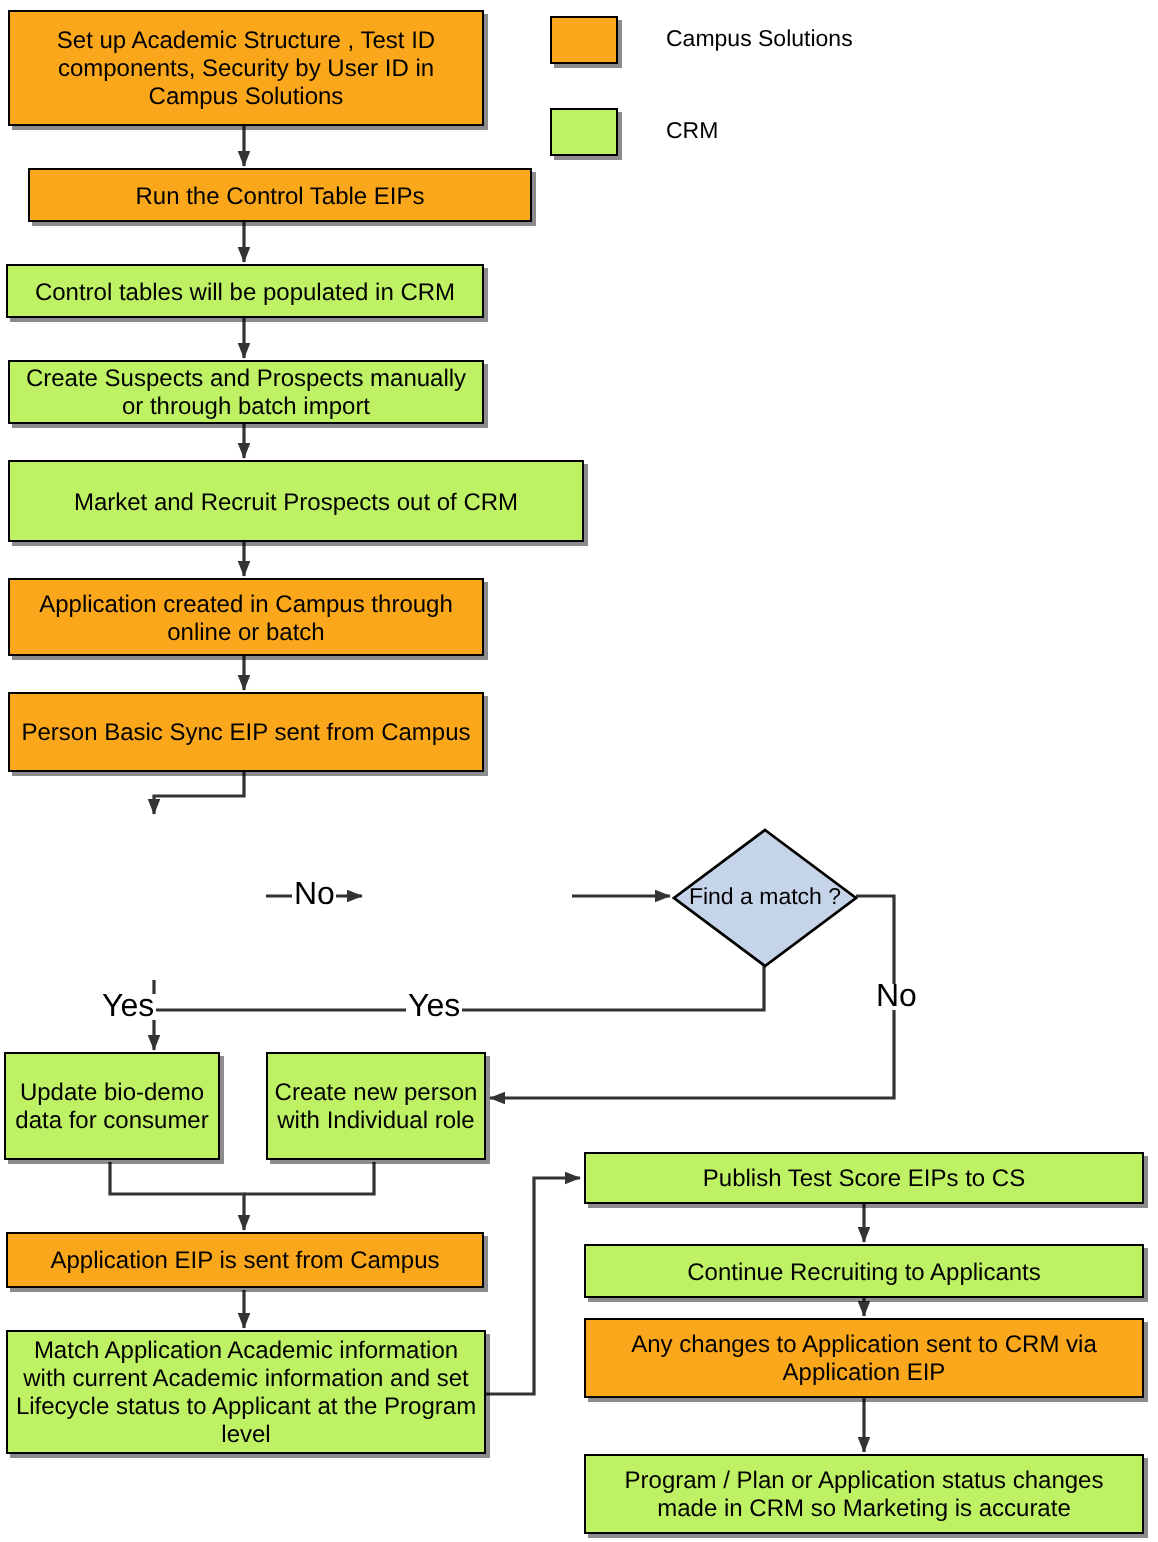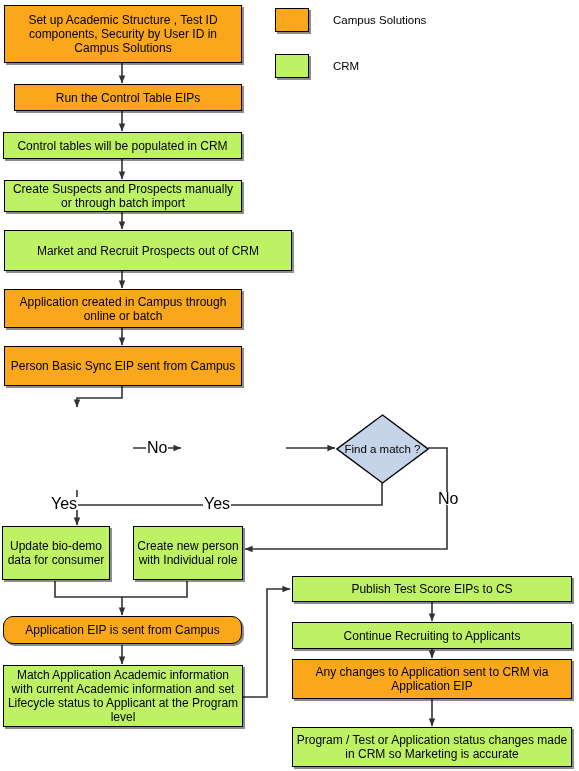--- a/index.html
+++ b/index.html
@@ -149,21 +149,21 @@
   </svg>
 
   <div class="legend-swatch cs" style="left:275px; top:8px;"></div>
   <div class="legend-label" style="left:333px; top:13px;">Campus Solutions</div>
 
   <div class="legend-swatch crm" style="left:275px; top:54px;"></div>
   <div class="legend-label" style="left:333px; top:59px;">CRM</div>
 
   <div class="node cs" style="left:4px; top:5px; width:238px; height:58px;">Set up Academic Structure , Test ID components, Security by User ID in Campus Solutions</div>
 
-  <div class="node cs" style="left:14px; top:84px; width:228px; height:27px;">Run the Control Table EIPs</div>
+  <div class="node cs" style="left:14px; top:84px; width:252px; height:27px;">Run the Control Table EIPs</div>
 
   <div class="node crm" style="left:3px; top:132px; width:239px; height:27px;">Control tables will be populated in CRM</div>
 
   <div class="node crm" style="left:4px; top:180px; width:238px; height:32px;">Create Suspects and Prospects manually or through batch import</div>
 
   <div class="node crm" style="left:4px; top:230px; width:288px; height:41px;">Market and Recruit Prospects out of CRM</div>
 
   <div class="node cs" style="left:4px; top:289px; width:238px; height:39px;">Application created in Campus through online or batch</div>
 
   <div class="node cs" style="left:4px; top:346px; width:238px; height:40px;">Person Basic Sync EIP sent from Campus</div>
@@ -174,31 +174,31 @@
     <svg width="93" height="70" viewBox="0 0 93 70">
       <polygon points="46.5,1 92,35 46.5,69 1,35" fill="#C6D4E9" stroke="#000000" stroke-width="1.4"></polygon>
     </svg>
     <div class="dlabel">Find a match ?</div>
   </div>
 
   <div class="node crm" style="left:2px; top:526px; width:108px; height:54px;">Update bio-demo data for consumer</div>
 
   <div class="node crm" style="left:133px; top:526px; width:110px; height:54px;">Create new person with Individual role</div>
 
-  <div class="node cs" style="left:3px; top:616px; width:239px; height:28px;border-radius:10px;">Application EIP is sent from Campus</div>
+  <div class="node cs" style="left:3px; top:616px; width:239px; height:28px;">Application EIP is sent from Campus</div>
 
   <div class="node crm" style="left:3px; top:665px; width:240px; height:62px;">Match Application Academic information with current Academic information and set Lifecycle status to Applicant at the Program level</div>
 
   <div class="node crm" style="left:292px; top:576px; width:280px; height:26px;">Publish Test Score EIPs to CS</div>
 
   <div class="node crm" style="left:292px; top:622px; width:280px; height:27px;">Continue Recruiting to Applicants</div>
 
   <div class="node cs" style="left:292px; top:659px; width:280px; height:40px;">Any changes to Application sent to CRM via Application EIP</div>
 
-  <div class="node crm" style="left:292px; top:727px; width:280px; height:40px;">Program / Test or Application status changes made in CRM so Marketing is accurate</div>
+  <div class="node crm" style="left:292px; top:727px; width:280px; height:40px;">Program / Plan or Application status changes made in CRM so Marketing is accurate</div>
 
   <div class="edge-label" style="left:146px; top:441px;">No</div>
 
   <div class="edge-label" style="left:50px; top:497px;">Yes</div>
 
   <div class="edge-label" style="left:203px; top:497px;">Yes</div>
 
   <div class="edge-label" style="left:437px; top:492px;">No</div>
 
 </div>

